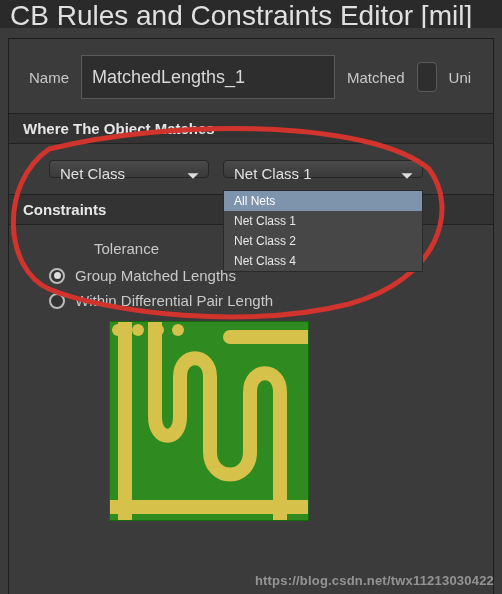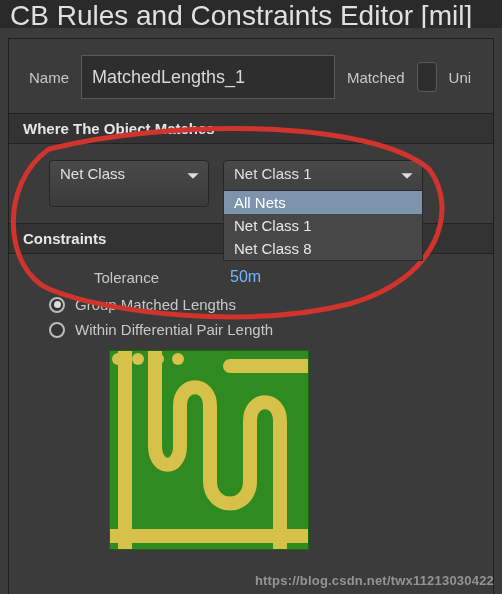--- a/index.html
+++ b/index.html
@@ -5,27 +5,27 @@
   * { box-sizing: border-box; margin: 0; padding: 0; font-family: "Segoe UI", Arial, sans-serif; }
   body { background: #3b3b3b; width: 502px; height: 594px; overflow: hidden; position: relative; color: #cccccc; }
   .title-bar { background: #2a2a2a; color: #e0e0e0; font-size: 28px; padding: 0 10px 6px 10px; height: 28px; overflow: hidden; white-space: nowrap; }
   .panel { border: 1px solid #1e1e1e; margin: 10px 8px 0 8px; padding: 16px 0 0 0; background: #3b3b3b; height: 560px; position: relative; }
   .name-row { display: flex; align-items: center; gap: 12px; padding: 0 20px 14px 20px; }
   .name-label, .comment-label, .uni-label { color: #c8c8c8; font-size: 15px; }
   .name-input { flex: 0 0 220px; background: #2e2e2e; border: 1px solid #5a5a5a; border-radius: 0; color: #d8d8d8; font-size: 18px; padding: 5px 10px; height: 44px; }
   .comment-input { width: 20px; height: 30px; background: #2e2e2e; border: 1px solid #5a5a5a; border-radius: 4px; }
   .section-head { background: #333333; border-top: 1px solid #222; border-bottom: 1px solid #222; color: #e6e6e6; font-weight: 600; font-size: 15px; padding: 6px 14px; }
   .matches-row { display: flex; gap: 14px; padding: 16px 24px 16px 40px; position: relative; }
-  .select-box { position: relative; background: linear-gradient(#4a4a4a,#3a3a3a); border: 1px solid #262626; border-radius: 4px; height: 47px; color: #e0e0e0; font-size: 15px; padding: 4px 30px 4px 10px; cursor: pointer; }
+  .select-box { position: relative; background: linear-gradient(#4a4a4a,#3a3a3a); border: 1px solid #262626; border-radius: 4px; height: 18px; color: #e0e0e0; font-size: 15px; padding: 4px 30px 4px 10px; cursor: pointer; }
   .select-box.first { width: 160px; }
   .select-box.second { width: 200px; }
   .chevron { position: absolute; right: 8px; top: 8px; }
   .chevron svg { width: 14px; height: 14px; }
   .dropdown { position: absolute; left: 214px; top: 46px; width: 200px; background: #474747; border: 1px solid #2a2a2a; z-index: 5; }
-  .dropdown-item { font-size: 15px; color: #e8e8e8; padding: 3px 10px; cursor: pointer; }
+  .dropdown-item { font-size: 12px; color: #e8e8e8; padding: 3px 10px; cursor: pointer; }
   .dropdown-item.selected { background: #7d94ac; color: #fff; }
   .constraints-body { padding: 14px 24px 10px 40px; }
   .tolerance-row { display: flex; align-items: center; gap: 16px; margin-bottom: 10px; }
   .tolerance-label { color: #c8c8c8; font-size: 15px; width: 120px; margin-left: 45px; }
   .tolerance-value { color: #6fb8ff; font-size: 16px; }
   .radio-row { display: flex; align-items: center; gap: 10px; margin: 8px 0; }
   .radio { width: 16px; height: 16px; border-radius: 50%; border: 2px solid #bbb; background: #333; display: inline-flex; align-items: center; justify-content: center; cursor: pointer; }
   .radio.checked::after { content: ""; width: 7px; height: 7px; border-radius: 50%; background: #ddd; }
   .radio-label { color: #c8c8c8; font-size: 15px; }
   .pcb-image { margin: 12px 0 0 60px; width: 200px; height: 200px; background: #2f8a1f; border: 1px solid #156b0a; position: relative; overflow: hidden; }
@@ -64,21 +64,22 @@
       <span class="chevron">
         <svg viewBox="0 0 10 10">
             <path d="M1 3 L5 7 L9 3 Z" fill="#ddd"></path>
           </svg>
       </span>
     </div>
 
     <div class="dropdown">
       <div class="dropdown-item selected">All Nets</div>
       <div class="dropdown-item">Net Class 1</div>
-      <div class="dropdown-item">Net Class 8</div>
+      <div class="dropdown-item">Net Class 2</div>
+      <div class="dropdown-item">Net Class 4</div>
     </div>
 
     <div class="annotation" style="left:-20px; top:-30px; width:460px; height:220px;">
       <svg viewBox="0 0 460 220">
         <path d="M 60 35 C 180 5, 380 5, 440 55 C 470 95, 450 165, 360 190 C 260 215, 120 200, 60 175 C 15 155, 10 70, 60 35 Z" fill="none" stroke="#d0342c" stroke-width="5"></path>
       </svg>
     </div>
   </div>
 
   <div class="section-head">Constraints</div>

